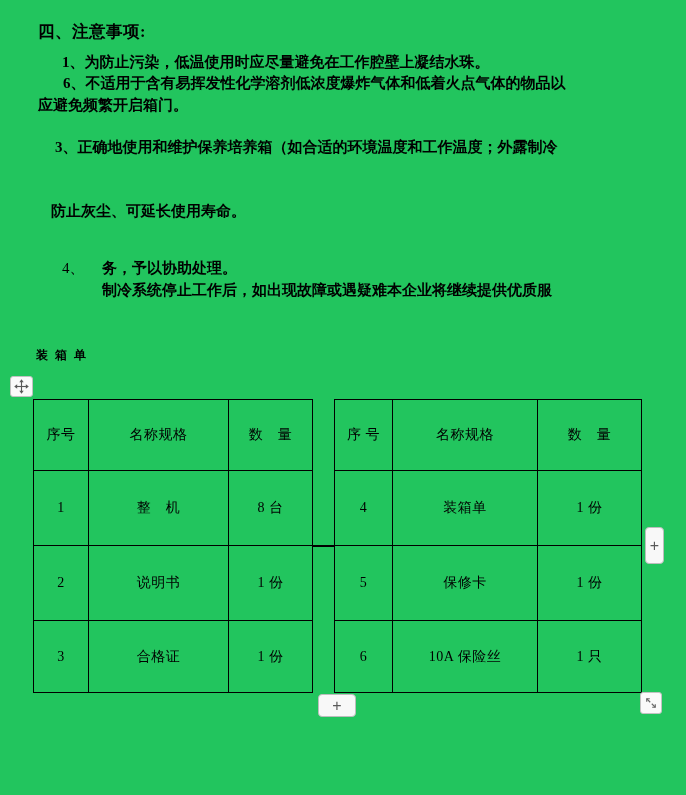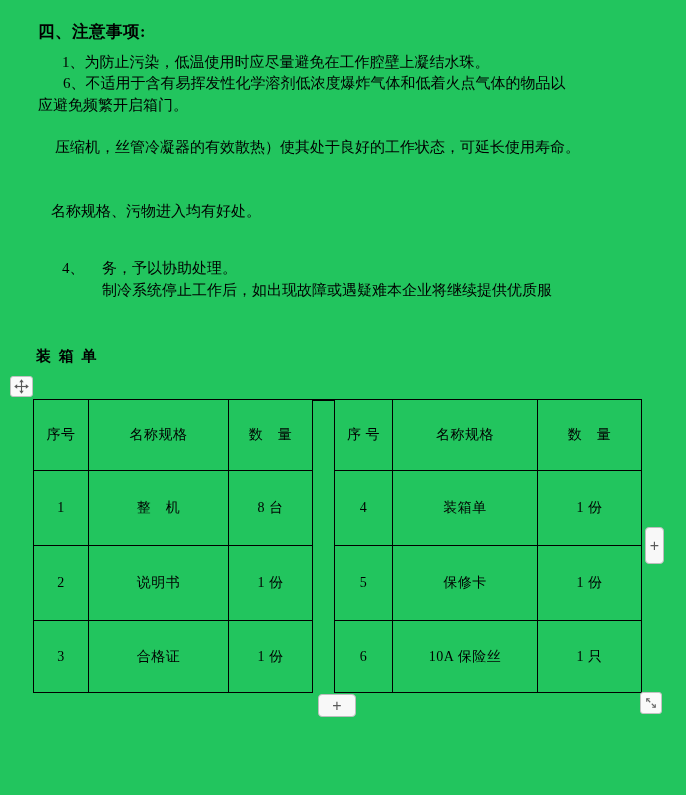--- a/index.html
+++ b/index.html
@@ -6,33 +6,33 @@
   .page{
     position:relative;width:686px;height:795px;background:#22c55e;
     color:#000;font-family:"Liberation Serif","DejaVu Serif",serif;
     overflow:hidden;
   }
   .heading{
     position:absolute;left:38px;top:21px;
     font-size:16.5px;font-weight:bold;letter-spacing:0.5px;white-space:pre;
   }
   .item{position:absolute;left:38px;font-size:15px;line-height:21.5px;white-space:pre;}
-  .tline{white-space:pre;}
+  .tline{white-space:pre;font-weight:bold;}
   .i1{top:52px}  .i1 .tline:first-child{padding-left:24px}
   .i2{top:73px}  .i2 .tline:first-child{padding-left:25px}
   .i3{top:137px} .i3 .tline:first-child{padding-left:17px}
   .i4{top:201px} .i4 .tline:first-child{padding-left:13px}
   .item5num{position:absolute;left:62px;top:258px;font-size:15px;line-height:21.5px;}
   .i5{left:102px;top:258px}
   .packing-title{
     position:absolute;left:36px;top:347px;
-    font-size:15px;font-weight:bold;letter-spacing:2px;white-space:pre;
+    font-size:12px;font-weight:bold;letter-spacing:2px;white-space:pre;
   }
 
-  .tables{position:absolute;left:33px;top:399px;display:flex;align-items:flex-start;}
+  .tables{position:absolute;left:33px;top:399px;display:flex;align-items:center;}
   .ptable{border-collapse:collapse;table-layout:fixed;}
   .ptable th,.ptable td{
     border:1px solid #000;text-align:center;vertical-align:middle;
     font-weight:normal;font-size:14px;padding:0;letter-spacing:0.5px;white-space:pre;
   }
   .ptable thead tr{height:71px;}
   .ptable tbody tr{height:75px;}
   .ptable tbody tr:last-child{height:72px;}
   .spacer{width:21px;border-top:1px solid #000;border-bottom:1px solid #000;background:#fff;}
 
@@ -53,22 +53,22 @@
 </style>
 </head>
 <body>
 
 <div class="page">
 
   <div class="heading">四、注意事项:</div>
 
   <div class="item i1"><div class="tline">1、为防止污染，低温使用时应尽量避免在工作腔壁上凝结水珠。</div></div>
   <div class="item i2"><div class="tline">6、不适用于含有易挥发性化学溶剂低浓度爆炸气体和低着火点气体的物品以</div><div class="tline">应避免频繁开启箱门。</div></div>
-  <div class="item i3"><div class="tline">压缩机，丝管冷凝器的有效散热）使其处于良好的工作状态，可延长使用寿命。</div></div>
-  <div class="item i4"><div class="tline">名称规格、污物进入均有好处。</div></div>
+  <div class="item i3"><div class="tline">3、正确地使用和维护保养培养箱（如合适的环境温度和工作温度；外露制冷</div></div>
+  <div class="item i4"><div class="tline">防止灰尘、可延长使用寿命。</div></div>
 
   <div class="item5num">4、</div>
   <div class="item i5"><div class="tline">务，予以协助处理。</div><div class="tline">制冷系统停止工作后，如出现故障或遇疑难本企业将继续提供优质服</div></div>
 
   <div class="packing-title">装 箱 单</div>
 
   <div class="hbox move-handle">
     <svg width="15" height="15" viewBox="0 0 16 16">
       <g stroke="#595959" stroke-width="1.2">
         <line x1="8" y1="3" x2="8" y2="13"></line>

